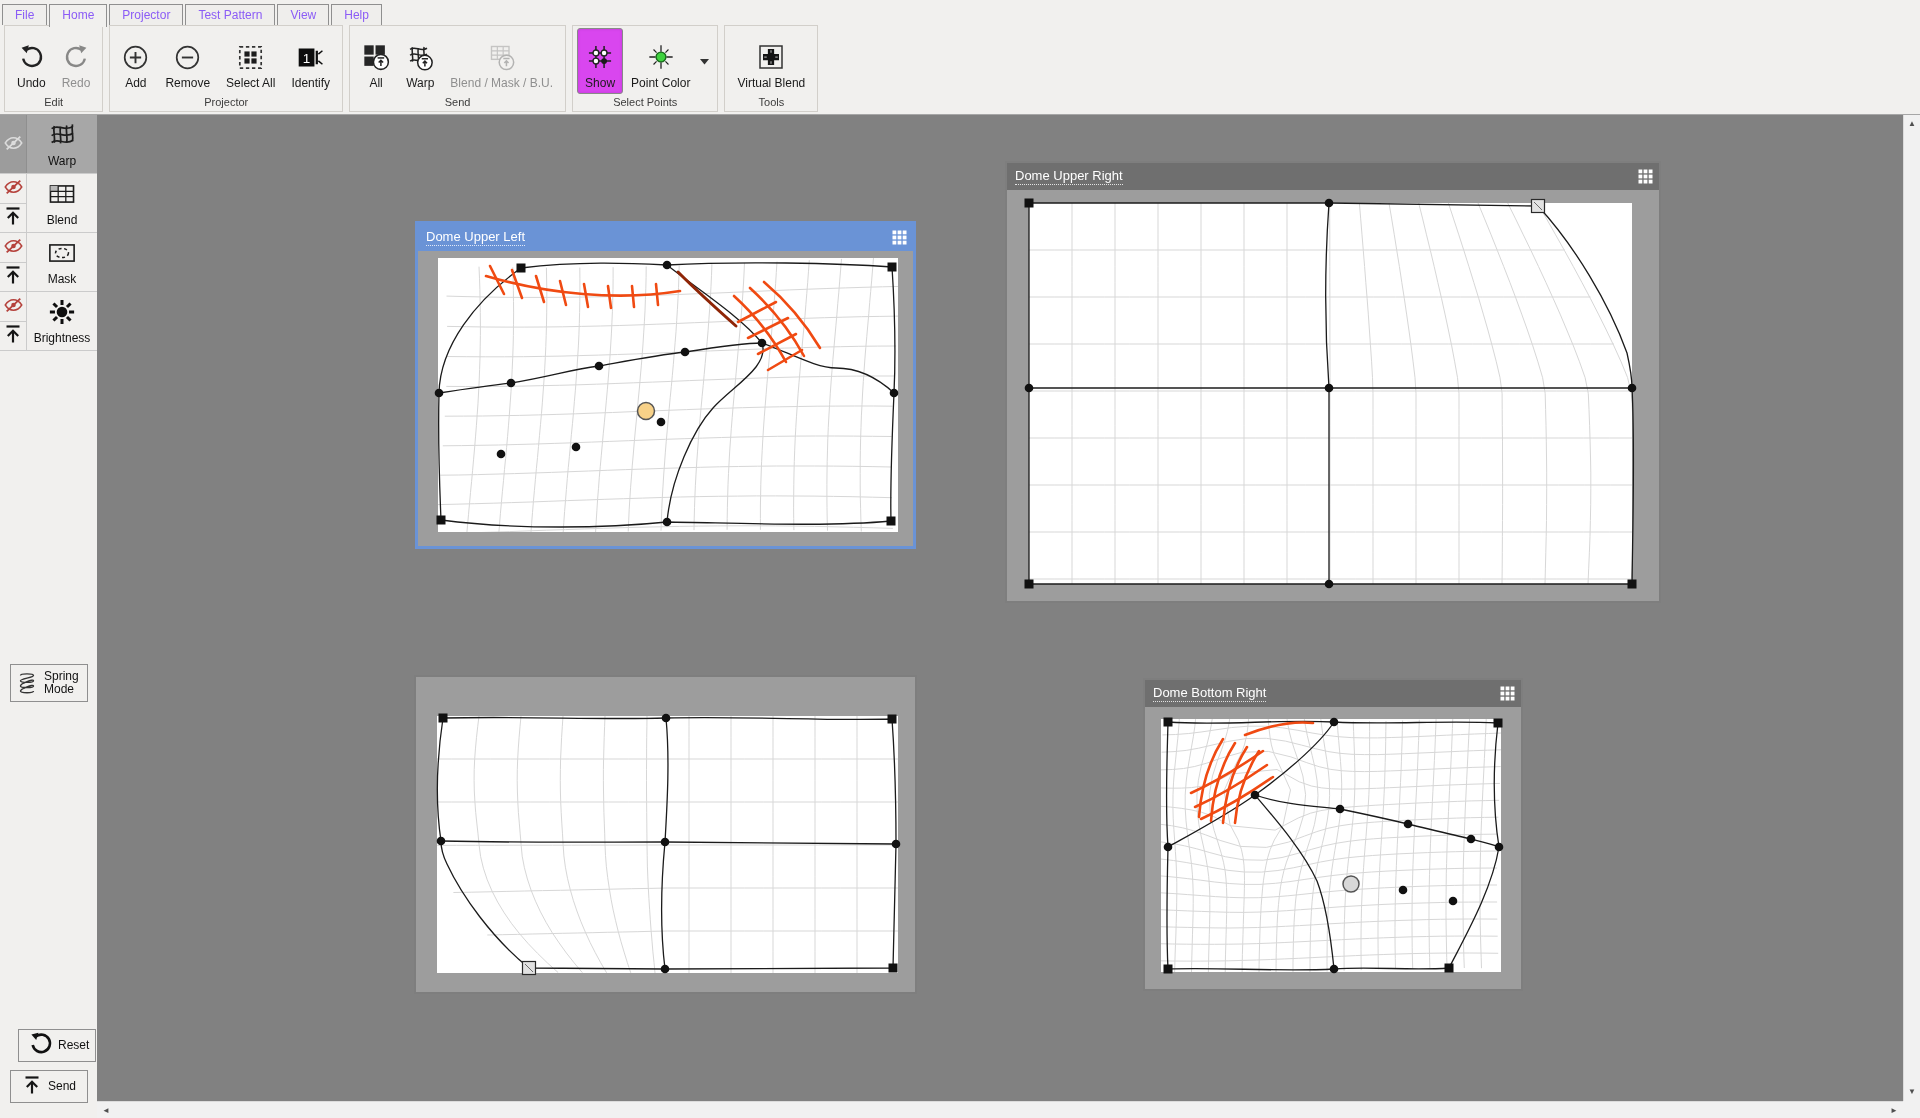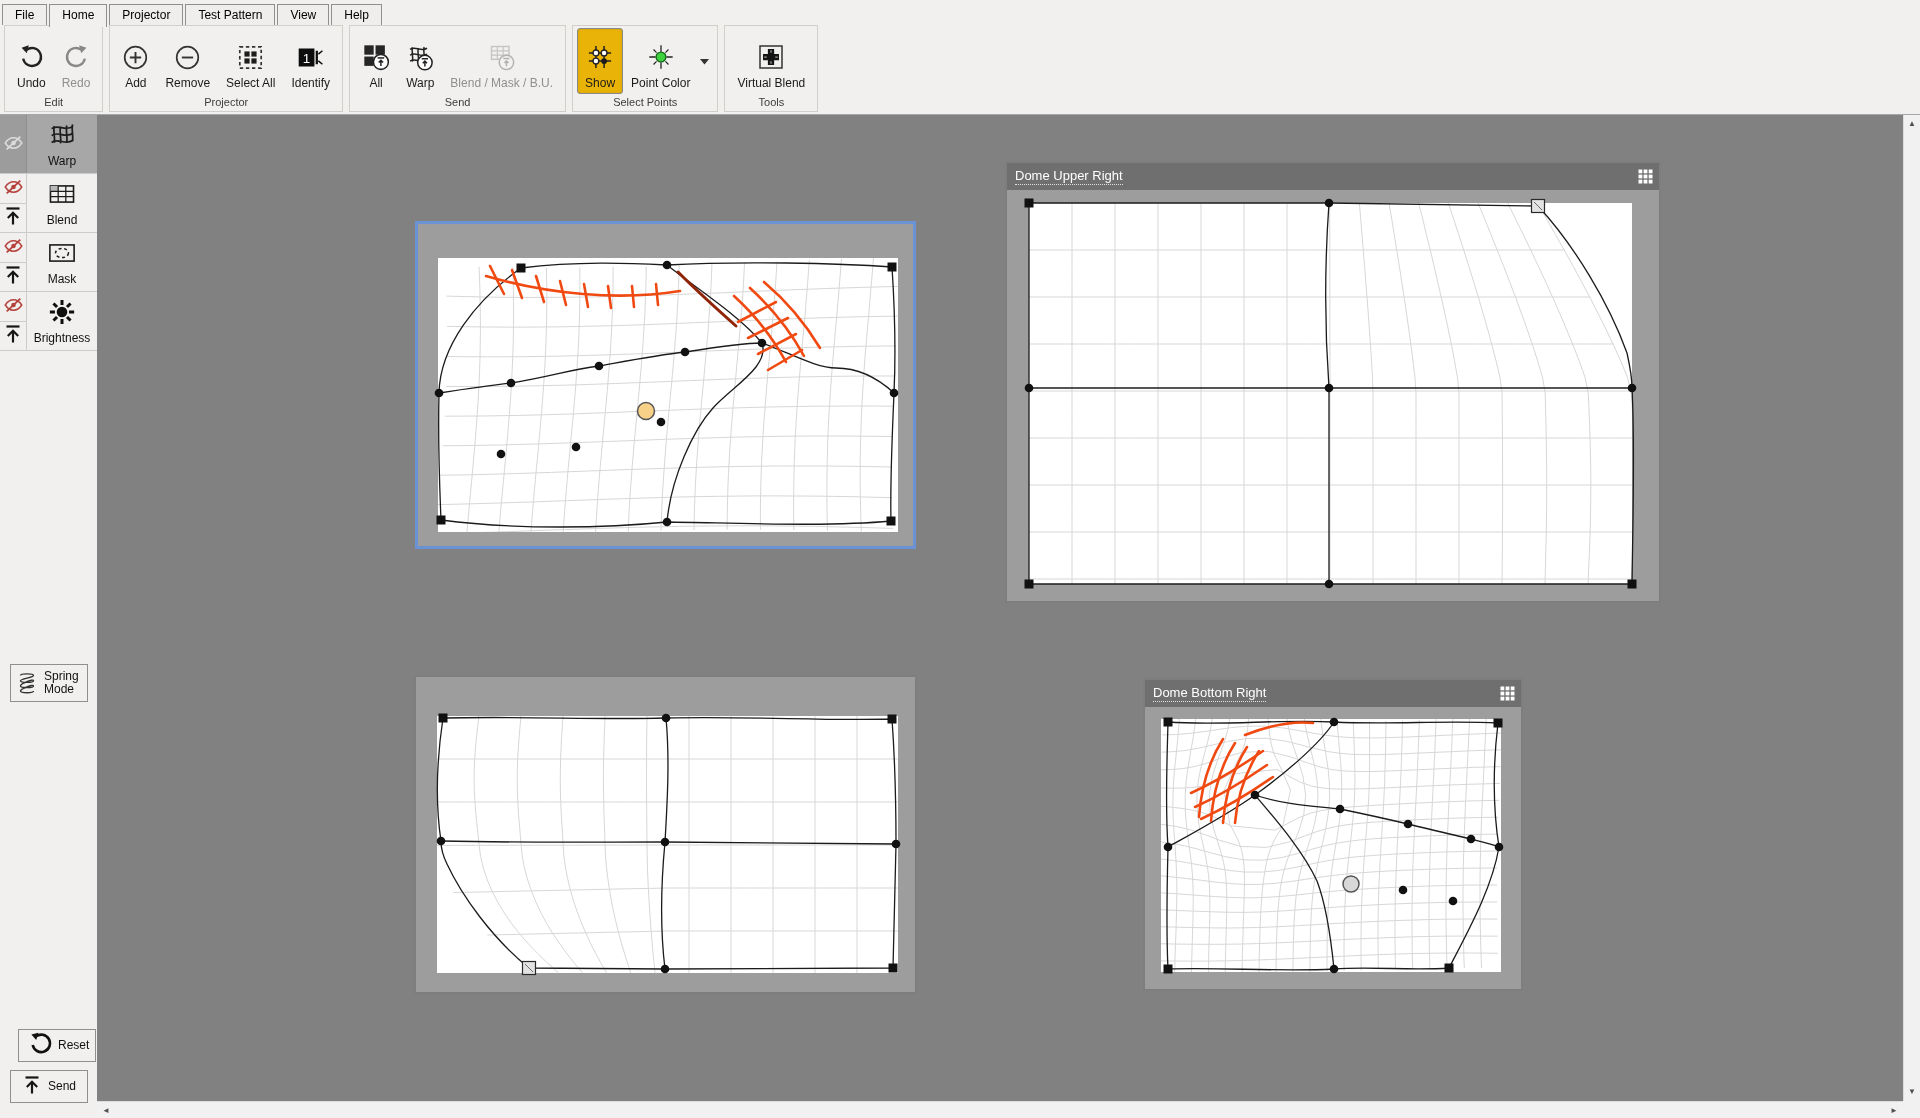--- a/index.html
+++ b/index.html
@@ -2,35 +2,35 @@
 <html><head>
 <meta charset="utf-8">
 <style>
   html,body{margin:0;padding:0;background:#c8c8c8;}
   #page{position:relative;width:1920px;height:1118px;background:#f1f0ee;overflow:hidden;
         font-family:"Liberation Sans",sans-serif;font-size:12px;color:#1a1a1a;
         -webkit-user-select:none;user-select:none;}
   
   #tabbar{position:absolute;left:0;top:0;width:100%;height:25px;background:#f1f0ee;}
   .tab{position:relative;display:inline-block;margin-left:2px;margin-top:4px;padding:3px 12px 3px 12px;
-       background:#efeeec;border:1px solid #8f8f8f;border-bottom:none;font-size:12px;color:#000000;
+       background:#efeeec;border:1px solid #8f8f8f;border-bottom:none;font-size:12px;color:#8b5cf6;
        top:0;}
   .tab.active{background:#f1f0ee;z-index:5;padding-bottom:5px;margin-top:3px;}
   
   #ribbon{position:absolute;left:0;top:25px;width:100%;height:90px;background:#f1f0ee;
           border-bottom:1px solid #a6a6a6;display:flex;align-items:stretch;padding-left:4px;box-sizing:border-box;}
   .rgroup{border:1px solid #d2cfca;background:#f1f0ee;margin-right:6px;display:flex;flex-direction:column;height:87px;box-sizing:border-box;}
   .rbuttons{flex:1;display:flex;align-items:stretch;padding:2px 4px 0 4px;}
   .rbtn{display:flex;flex-direction:column;align-items:center;justify-content:flex-end;
         padding:3px 7px 3px 7px;border-radius:3px;border:1px solid transparent;cursor:default;}
   .rbtn .ric{height:38px;display:flex;align-items:center;justify-content:center;}
   .rbtn .rlabel{font-size:12px;color:#1a1a1a;white-space:nowrap;line-height:14px;}
   .rbtn.disabled .rlabel{color:#8f8f8f;}
   .rbtn.disabled .ric{opacity:.5;}
-  .rbtn.pressed{border:1px solid #898989;background:#eab308;box-shadow:inset 0 0 3px rgba(0,0,0,.12);}
+  .rbtn.pressed{border:1px solid #898989;background:#d946ef;box-shadow:inset 0 0 3px rgba(0,0,0,.12);}
   .rdrop{display:flex;align-items:center;padding:0 4px;margin-left:-2px;}
   .rgrouplabel{height:17px;text-align:center;font-size:11px;color:#3c3c3c;line-height:16px;}
   
   #sidebar{position:absolute;left:0;top:115px;width:97px;height:1003px;background:#f1f0ee;box-sizing:border-box;}
   .mode-row{display:flex;height:59px;border-bottom:1px solid #cbcbcb;box-sizing:border-box;}
   .mode-left{width:27px;border-right:1px solid #cbcbcb;display:flex;flex-direction:column;box-sizing:border-box;}
   .mode-left .cell{flex:1;display:flex;align-items:center;justify-content:center;}
   .mode-left .cell + .cell{border-top:1px solid #cbcbcb;}
   .mode-main{flex:1;display:flex;flex-direction:column;align-items:center;justify-content:center;gap:1px;}
   .mode-main .mlabel{font-size:12px;color:#111;}
@@ -342,20 +342,38 @@
             <path d="M4.5 3.5h13" stroke="#151515" stroke-width="2.2"></path>
             <path d="M11 19.5V8.2" stroke="#151515" stroke-width="2.2"></path>
             <path d="M5.8 13l5.2-5.2 5.2 5.2" fill="none" stroke="#151515" stroke-width="2.2"></path>
           </svg></span>
       <span class="slabel">Send</span>
     </div>
   </div>
 
   <div id="windows">
       <div class="pwin selected" style="left: 415px; top: 221px; width: 501px; height: 328px;">
+        <div class="ptitle">
+          <span class="ttext">Dome Upper Left</span>
+          <span class="tgrid">
+            <svg width="15" height="15" viewBox="0 0 15 15">
+              <g fill="#fff">
+                <rect x="0.5" y="0.5" width="3.8" height="3.8"></rect>
+                <rect x="5.6" y="0.5" width="3.8" height="3.8"></rect>
+                <rect x="10.7" y="0.5" width="3.8" height="3.8"></rect>
+                <rect x="0.5" y="5.6" width="3.8" height="3.8"></rect>
+                <rect x="5.6" y="5.6" width="3.8" height="3.8"></rect>
+                <rect x="10.7" y="5.6" width="3.8" height="3.8"></rect>
+                <rect x="0.5" y="10.7" width="3.8" height="3.8"></rect>
+                <rect x="5.6" y="10.7" width="3.8" height="3.8"></rect>
+                <rect x="10.7" y="10.7" width="3.8" height="3.8"></rect>
+              </g>
+            </svg>
+          </span>
+        </div>
         <div class="pmesh" style="left: 20px; top: 34px;">
           <svg width="460" height="274" viewBox="0 0 460 274">
             <defs>
               <clipPath id="clip-ul">
                 <rect x="0" y="0" width="460" height="274"></rect>
               </clipPath>
             </defs>
             <rect x="0" y="0" width="460" height="274" fill="#ffffff"></rect>
             <g clip-path="url(#clip-ul)" fill="none" stroke="#d7d7d7" stroke-width="1">
               <path d="M41.0 8.7L41.5 20.2L41.9 31.7L42.1 43.2L42.3 54.6L42.4 66.0L42.4 77.4L42.2 88.8L42.0 100.1L41.6 111.4L41.2 122.7L40.6 134.0L40.0 145.2L39.2 156.5L38.4 167.7L37.5 178.9L36.6 190.0L35.6 201.2L34.6 212.3L33.6 223.4L32.5 234.5L31.5 245.6L30.5 256.7L29.5 267.7L28.5 278.8"></path>

